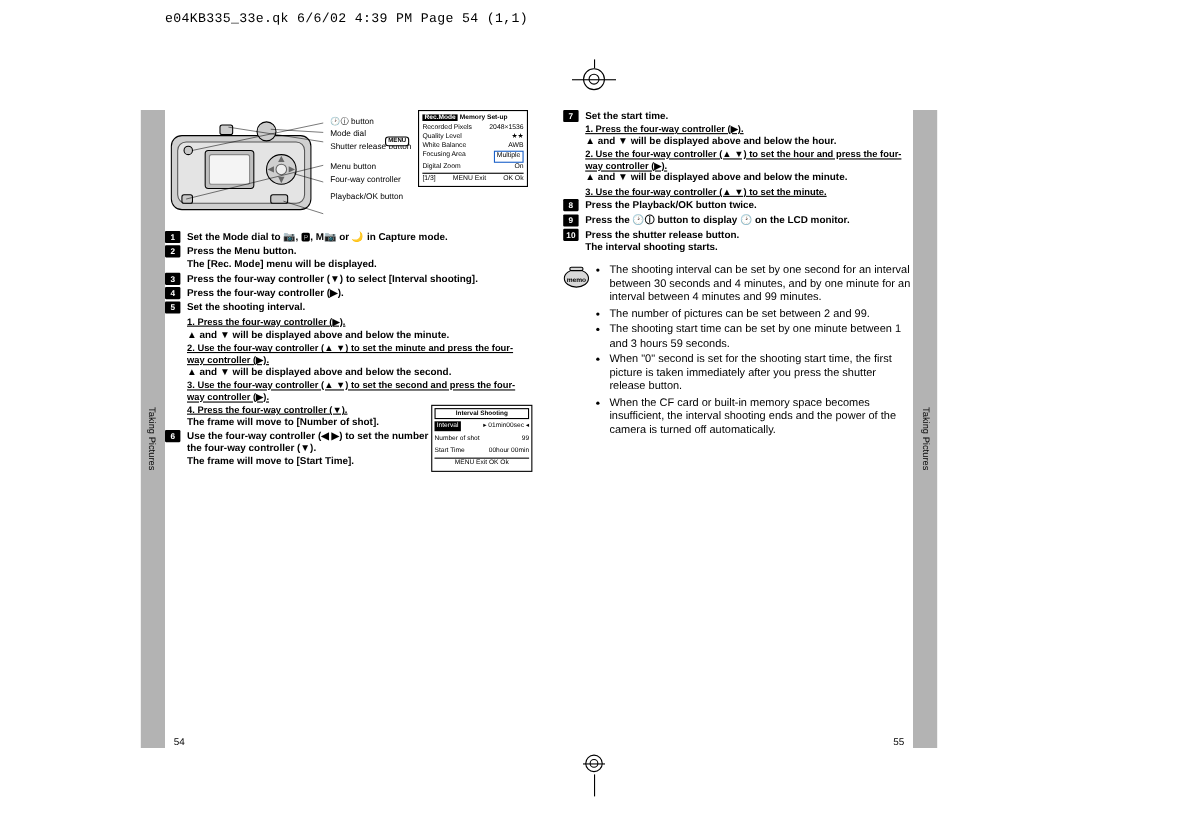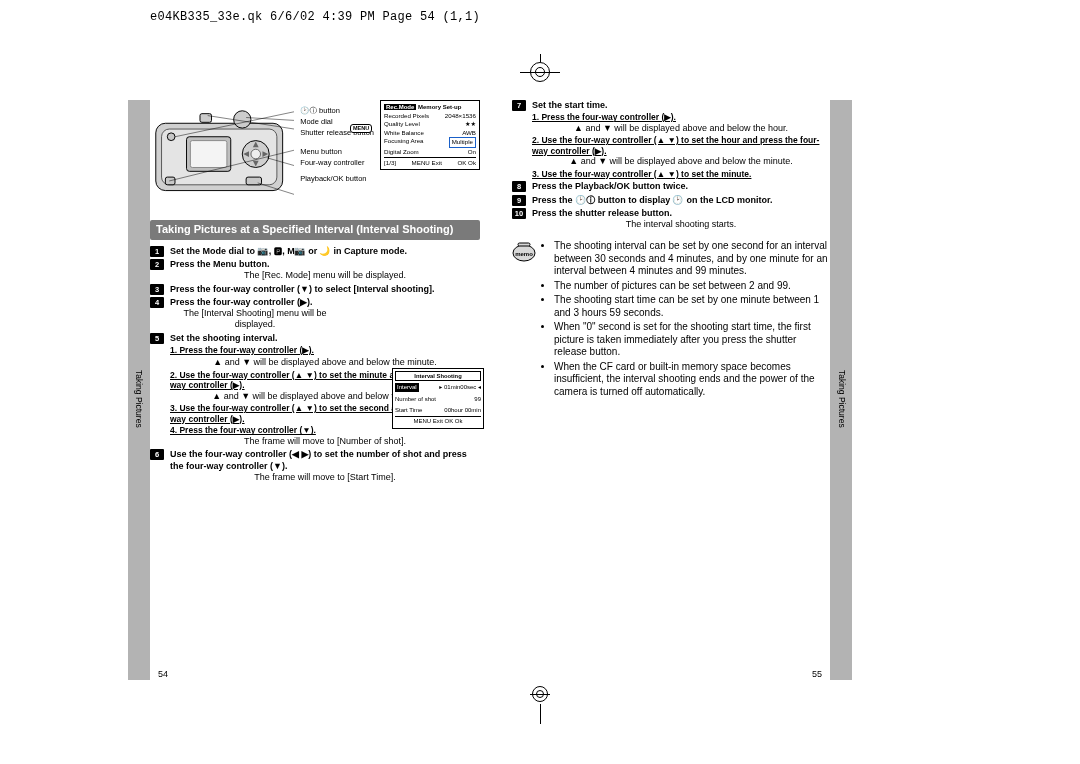--- a/index.html
+++ b/index.html
@@ -143,21 +143,21 @@
     font-weight: bold;
     font-size: 7.5px;
     text-align: center;
     line-height: 11px;
     border-radius: 1px;
   }
   .step-body { flex: 1; }
   .step-body b { font-weight: bold; }
   .sub { margin-left: 0; margin-top: 1px; font-size: 8.5px; text-decoration: underline;}
   .sub b { font-weight: bold; }
-  .plain { font-weight: normal; text-align: center; }
+  .plain { font-weight: bold; }
 
   .lcd2 {
     border: 1px solid #000;
     width: 92px;
     font-size: 6px;
     padding: 2px;
     position: absolute;
     right: 6px;
     top: 268px;
     background:#fff;
@@ -272,21 +272,20 @@
             </div>
           <div class="ftr">
               <span>[1/3]</span>
               <span>MENU Exit</span>
               <span>OK Ok</span>
             </div>
         </div>
       </div>
     </div>
 
-    <div class="heading-bar">Taking Pictures at a Specified Interval (Interval Shooting)</div>
 
     <div class="lcd2">
       <div class="title2">Interval Shooting</div>
       <div class="r2">
           <span class="tag">Interval</span>
           <span>▸ 01min00sec ◂</span>
         </div>
       <div class="r2" style="margin-top:3px;">
           <span>Number of shot</span>
           <span>99</span>
@@ -311,21 +310,21 @@
         </div>
 
       <div class="step">
           <div class="step-num">3</div>
         <div class="step-body"><b>Press the four-way controller (▼) to select [Interval shooting].</b></div>
         </div>
 
       <div class="step">
           <div class="step-num">4</div>
         <div class="step-body" style="max-width:170px;"><b>Press the four-way controller (▶).</b>
-        <div class="plain">The [Interval Shooting] menu will be displayed.</div></div>
+        </div>
         </div>
 
       <div class="step">
           <div class="step-num">5</div>
         <div class="step-body" style="max-width:170px;">
           <b>Set the shooting interval.</b>
           <div class="sub"><b>1. Press the four-way controller (▶).</b></div>
         </div>
         </div>
       <div class="step">

